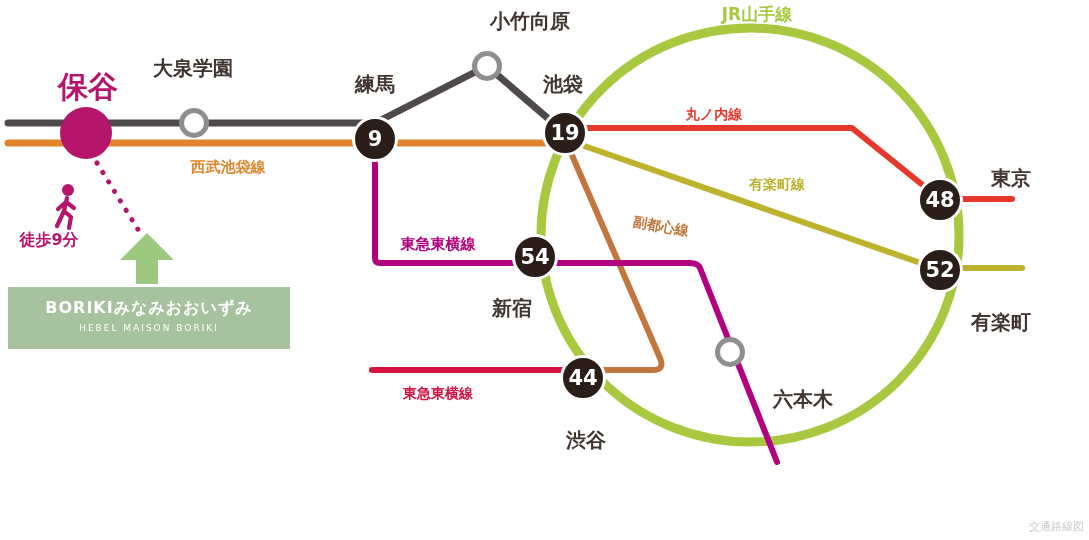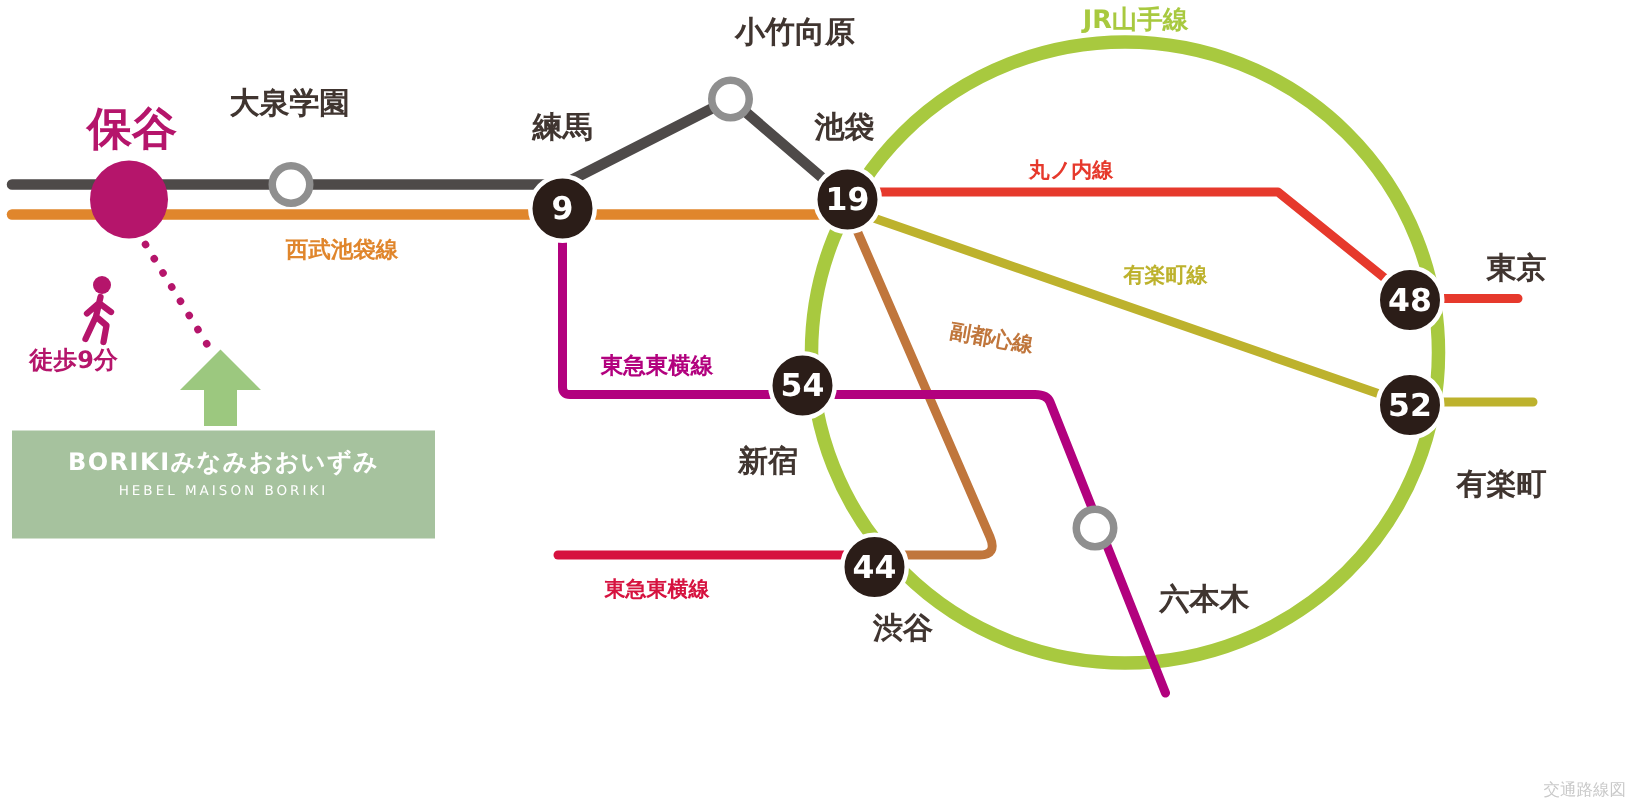--- a/index.html
+++ b/index.html
@@ -16,21 +16,21 @@
   .line-name { font-size:14px; }
   .dot { position:absolute; border-radius:50%; box-sizing:border-box; }
   .dot-num {
     width:46px; height:46px; background:#2b1d18; border:3px solid #ffffff;
     color:#ffffff; display:flex; align-items:center; justify-content:center;
     font-size:21px; font-weight:bold;
   }
   .dot-white { width:30px; height:30px; background:#ffffff; border:5px solid #8f8f8f; }
   .dot-hoya { width:52px; height:52px; background:#b5156b; }
   .banner {
-    position:absolute; left:8px; top:287px; width:282px; height:72px;
+    position:absolute; left:8px; top:287px; width:282px; height:62px;
     background:#a6c29e; color:#ffffff; text-align:center; box-sizing:border-box;
   }
   .banner-title { font-size:16px; font-weight:bold; letter-spacing:1px; margin-top:11px; }
   .banner-sub { font-size:9px; letter-spacing:2px; margin-top:4px; }
   .credit {
     position:absolute; right:5px; bottom:6px; font-size:11px; color:#c9c9c9;
   }
 </style>
 </head>
 <body>
@@ -88,21 +88,21 @@
   <div class="dot dot-num" style="left:917px; top:247px;align-items:center;">
     <span>52</span>
   </div>
 
   <div class="label station-name" style="left:88px; top:87px; font-size:30px; color:#b5156b;">保谷</div>
   <div class="label station-name" style="left:193px; top:68px;">大泉学園</div>
   <div class="label station-name" style="left:375px; top:84px;text-align:center;">練馬</div>
   <div class="label station-name" style="left:530px; top:21px;">小竹向原</div>
   <div class="label station-name" style="left:563px; top:84px;">池袋</div>
   <div class="label station-name" style="left:512px; top:310px;font-family:Liberation Mono, monospace;">新宿</div>
-  <div class="label station-name" style="left:586px; top:418px;margin-left:16px;">渋谷</div>
+  <div class="label station-name" style="left:586px; top:440px;">渋谷</div>
   <div class="label station-name" style="left:803px; top:351px;margin-top:48px;">六本木</div>
   <div class="label station-name" style="left:1011px; top:178px;">東京</div>
   <div class="label station-name" style="left:1001px; top:322px;">有楽町</div>
 
   <div class="label line-name" style="left:228px; top:167px; font-size:15px; color:#e0862c;text-align:center;">西武池袋線</div>
   <div class="label line-name" style="left:757px; top:14px; font-size:17px; color:#a8c93f;">JR山手線</div>
   <div class="label line-name" style="left:714px; top:114px; color:#e6392c;">丸ノ内線</div>
   <div class="label line-name" style="left:777px; top:184px; color:#bdb22d;">有楽町線</div>
   <div class="label line-name" style="left:661px; top:226px; color:#c0763c; transform:translate(-50%,-50%) rotate(10deg);">副都心線</div>
   <div class="label line-name" style="left:438px; top:244px; font-size:15px; color:#b2017e;">東急東横線</div>

